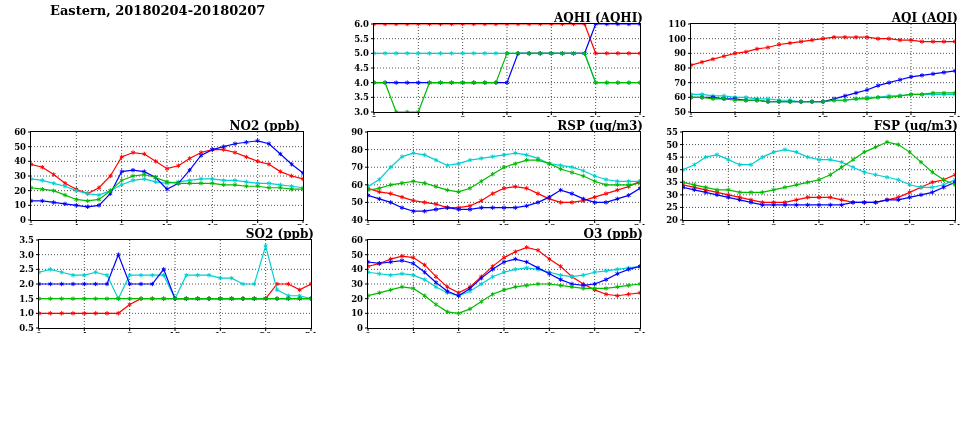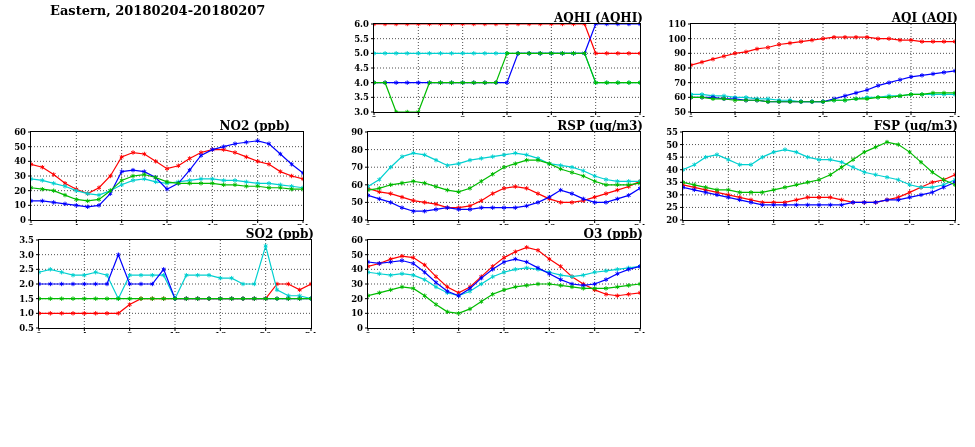--- a/index.html
+++ b/index.html
@@ -122,21 +122,21 @@
       <line x1="31" y1="41.333333333333336" x2="28" y2="41.333333333333336" stroke="#000" stroke-width="1"></line>
       <text x="26" y="44.333333333333336" text-anchor="end" class="axislabel">90</text>
       <line x1="31" y1="26.666666666666657" x2="28" y2="26.666666666666657" stroke="#000" stroke-width="1"></line>
       <text x="26" y="29.666666666666657" text-anchor="end" class="axislabel">100</text>
       <line x1="31" y1="12" x2="28" y2="12" stroke="#000" stroke-width="1"></line>
       <text x="26" y="15" text-anchor="end" class="axislabel">110</text>
     </svg>
 </div>
 
 <div class="panel" style="left:8px;top:120px;width:300px;height:105px;">
-  <div class="panel-title" style="right:18px;top:-1px;">NO2 (ppb)</div>
+  <div class="panel-title" style="right:8px;top:-1px;">NO2 (ppb)</div>
   <div class="plotbox" style="left:22px;top:11px;width:274px;height:90px;">
     <svg id="svg-no2" width="272" height="88">
         <line x1="45.33" y1="0" x2="45.33" y2="88" stroke="#000" stroke-width="0.7" stroke-dasharray="1,2"></line>
         <line x1="90.67" y1="0" x2="90.67" y2="88" stroke="#000" stroke-width="0.7" stroke-dasharray="1,2"></line>
         <line x1="136.00" y1="0" x2="136.00" y2="88" stroke="#000" stroke-width="0.7" stroke-dasharray="1,2"></line>
         <line x1="181.33" y1="0" x2="181.33" y2="88" stroke="#000" stroke-width="0.7" stroke-dasharray="1,2"></line>
         <line x1="226.67" y1="0" x2="226.67" y2="88" stroke="#000" stroke-width="0.7" stroke-dasharray="1,2"></line>
         <line x1="0" y1="73.33" x2="272" y2="73.33" stroke="#000" stroke-width="0.7" stroke-dasharray="1,2"></line>
         <line x1="0" y1="58.67" x2="272" y2="58.67" stroke="#000" stroke-width="0.7" stroke-dasharray="1,2"></line>
         <line x1="0" y1="44.00" x2="272" y2="44.00" stroke="#000" stroke-width="0.7" stroke-dasharray="1,2"></line>

